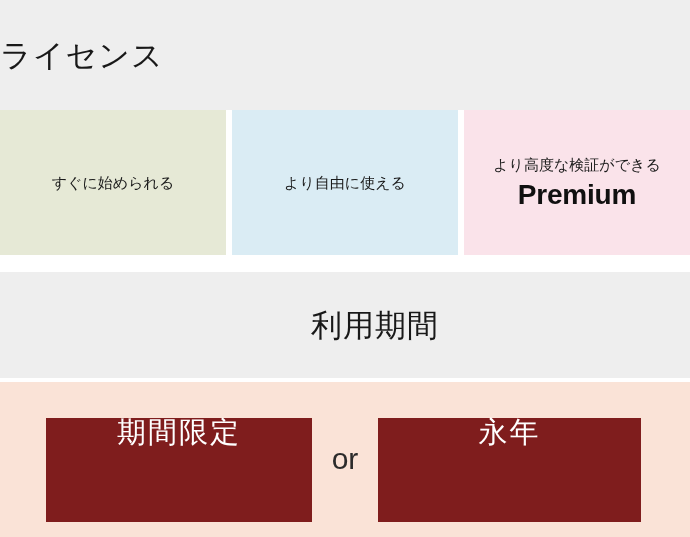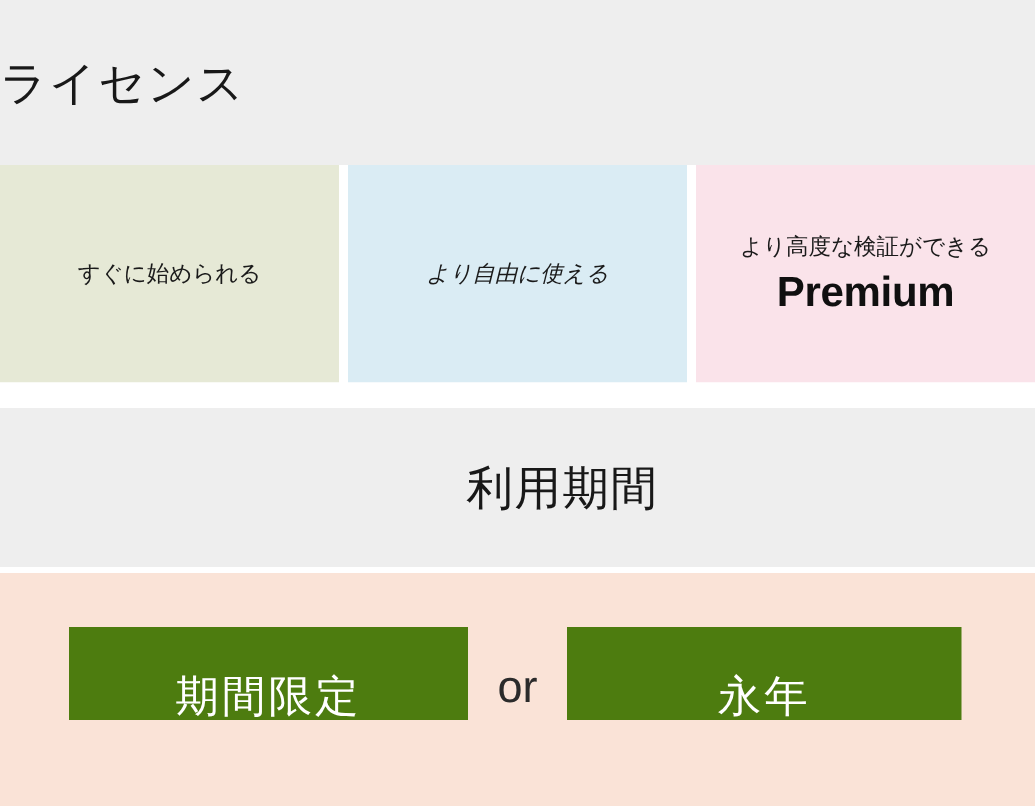--- a/index.html
+++ b/index.html
@@ -52,21 +52,21 @@
   }
   .license-card {
     flex: 1 1 0;
     display: flex;
     flex-direction: column;
     align-items: center;
     justify-content: center;
     gap: 9px;
   }
   .card-green  { background: #e6e9d6; }
-  .card-blue   { background: #daecf4; font-style: italic; }
+  .card-blue   { background: #daecf4; }
   .card-pink   { background: #fae3ea; }
 
   .card-tagline {
     font-size: 15px;
     font-weight: 500;
     color: #1a1a1a;
     line-height: 1;
     white-space: nowrap;
   }
   .card-name {
@@ -115,24 +115,24 @@
     left: 0;
     top: 382px;
     width: 690px;
     height: 155px;
     background: #fae3d7;
   }
 
   .option-btn {
     position: absolute;
     top: 36px;
-    height: 62px;
-    background: #4d7c0f;
-    display: flex;
-    align-items: flex-end;
+    height: 104px;
+    background: #7f1d1d;
+    display: flex;
+    align-items: flex-start;
     justify-content: center;
   }
   .option-left {
     left: 46px;
     width: 266px;
   }
   .option-right {
     left: 378px;
     width: 263px;
   }

